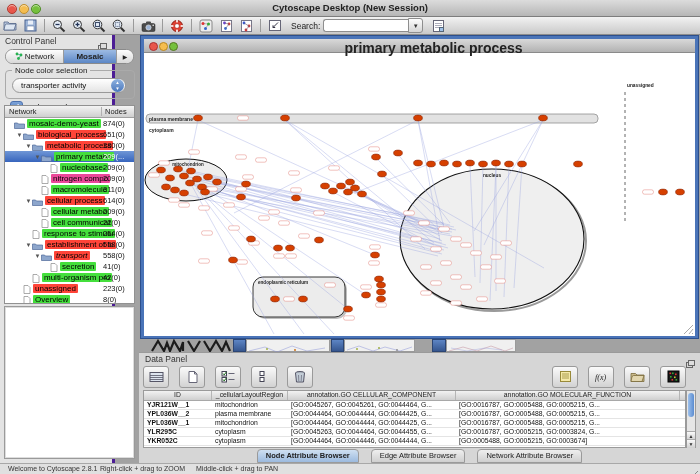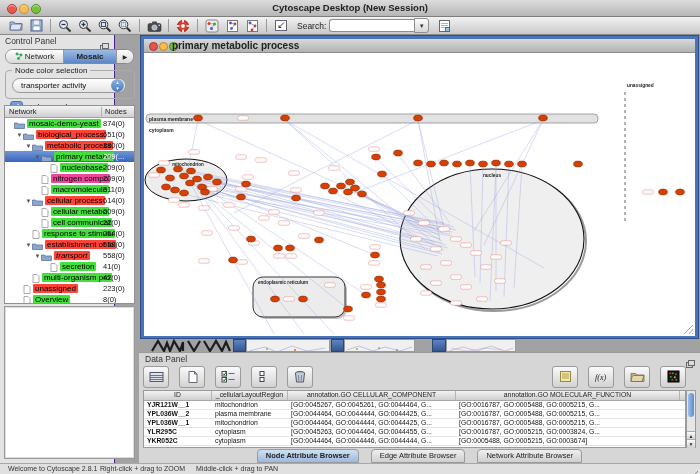--- a/index.html
+++ b/index.html
@@ -11,33 +11,33 @@
     background:linear-gradient(#dcdcdc,#b6b6b6);border-bottom:1px solid #7d7d7d;}
   .tl{position:absolute;top:4px;width:8px;height:8px;border-radius:50%;box-shadow:inset 0 1px 1px rgba(255,255,255,.6);}
   #tl-close{left:7px;background:#e8564b;border:.5px solid #b03a30;}
   #tl-min{left:19px;background:#f5bd4f;border:.5px solid #c08f2e;}
   #tl-zoom{left:31px;background:#75c03c;border:.5px solid #4e8c26;}
   #app-title{position:absolute;left:0;right:0;top:2px;text-align:center;
     font-size:9.5px;font-weight:bold;color:#222;}
   
   #toolbar{position:absolute;left:0;top:17px;width:700px;height:18px;
     background:linear-gradient(#f2f2f2,#c9c9c9);border-bottom:1px solid #8c8c8c;
-    display:flex;align-items:center;padding-left:6px;box-sizing:border-box;}
+    display:flex;align-items:center;box-sizing:border-box;}
   .tbtn{width:20px;height:16px;display:flex;align-items:center;justify-content:center;flex:0 0 auto;}
   .sep{width:1px;height:13px;background:#9a9a9a;margin:0 4px;flex:0 0 auto;}
   #search-wrap{display:flex;align-items:center;margin-left:6px;}
   #search-label{font-size:8.5px;color:#222;margin-right:3px;}
   #search-input{width:78px;height:11px;border:1px solid #8e8e8e;border-right:none;
     border-radius:3px 0 0 3px;background:#fff;font-size:8px;padding:0 3px;}
   #search-drop{width:13px;height:13px;border:1px solid #8e8e8e;border-radius:0 3px 3px 0;
     background:linear-gradient(#fdfdfd,#d5d5d5);font-size:6px;color:#333;
     display:flex;align-items:center;justify-content:center;}
   
   #control-panel{position:absolute;left:0;top:35px;width:115px;height:428px;
-    background:#e3e3e3;border-right:1px solid #4c1d95;box-sizing:border-box;}
+    background:#e3e3e3;border-right:3px solid #4c1d95;box-sizing:border-box;}
   #cp-header{position:absolute;left:0;top:0;width:100%;height:13px;}
   #cp-title{position:absolute;left:5px;top:1px;font-size:8.5px;color:#333;}
   .float-ico{position:absolute;right:5px;top:2px;width:9px;height:8px;}
   #cp-tabs{position:absolute;left:5px;top:14px;width:129px;height:15px;display:flex;
     border:1px solid #8a8a8a;border-radius:8px;overflow:hidden;background:#fff;box-sizing:border-box;}
   .cp-tab{display:flex;align-items:center;justify-content:center;font-size:8px;color:#222;
     background:linear-gradient(#fefefe,#d8d8d8);border-right:1px solid #9a9a9a;box-sizing:border-box;}
   #tab-network{width:58px;gap:2px;}
   #tab-mosaic{width:53px;background:linear-gradient(#9dbbe3,#5c87c6);font-weight:bold;}
   #tab-more{width:16px;border-right:none;font-size:6px;}
@@ -75,21 +75,21 @@
     border:1px solid #9a9a9a;box-shadow:inset 0 0 0 1px #ddd;box-sizing:border-box;}
   
   #net-window{position:absolute;left:141px;top:36px;width:557px;height:302px;
     border:3px solid #4a74b8;box-sizing:border-box;background:#fff;box-shadow:0 0 0 1px #2c4f8c;}
   #net-titlebar{height:13px;background:linear-gradient(#d9d9d9,#b2b2b2);
     border-bottom:1px solid #8a8a8a;position:relative;}
   .ntl{position:absolute;top:3px;width:7px;height:7px;border-radius:50%;}
   #ntl-close{left:5px;background:#e8564b;border:.5px solid #a33;}
   #ntl-min{left:15px;background:#f5bd4f;border:.5px solid #b82;}
   #ntl-zoom{left:25px;background:#75c03c;border:.5px solid #572;}
-  #net-title{position:absolute;left:0;right:0;top:1px;text-align:left;font-size:10px;
+  #net-title{position:absolute;left:0;right:0;top:1px;text-align:center;font-size:14px;
     font-weight:bold;color:#222;padding-left:28px;}
   #net-canvas{width:551px;height:283px;background:#fff;}
   
   #mini-strip{position:absolute;left:141px;top:339px;width:557px;height:13px;}
   .mini-thumb{position:absolute;top:0;height:13px;background:#f0f0f0;border:1px solid #9a9a9a;box-sizing:border-box;}
   .mini-blue{position:absolute;top:0;height:13px;background:linear-gradient(#5d85c4,#36568f);border:1px solid #2b4574;box-sizing:border-box;}
   
   #data-panel{position:absolute;left:139px;top:352px;width:561px;height:111px;
     background:#d6d6d6;border-top:1px solid #9a9a9a;box-sizing:border-box;}
   #dp-title{position:absolute;left:6px;top:1px;font-size:8.5px;color:#333;}

